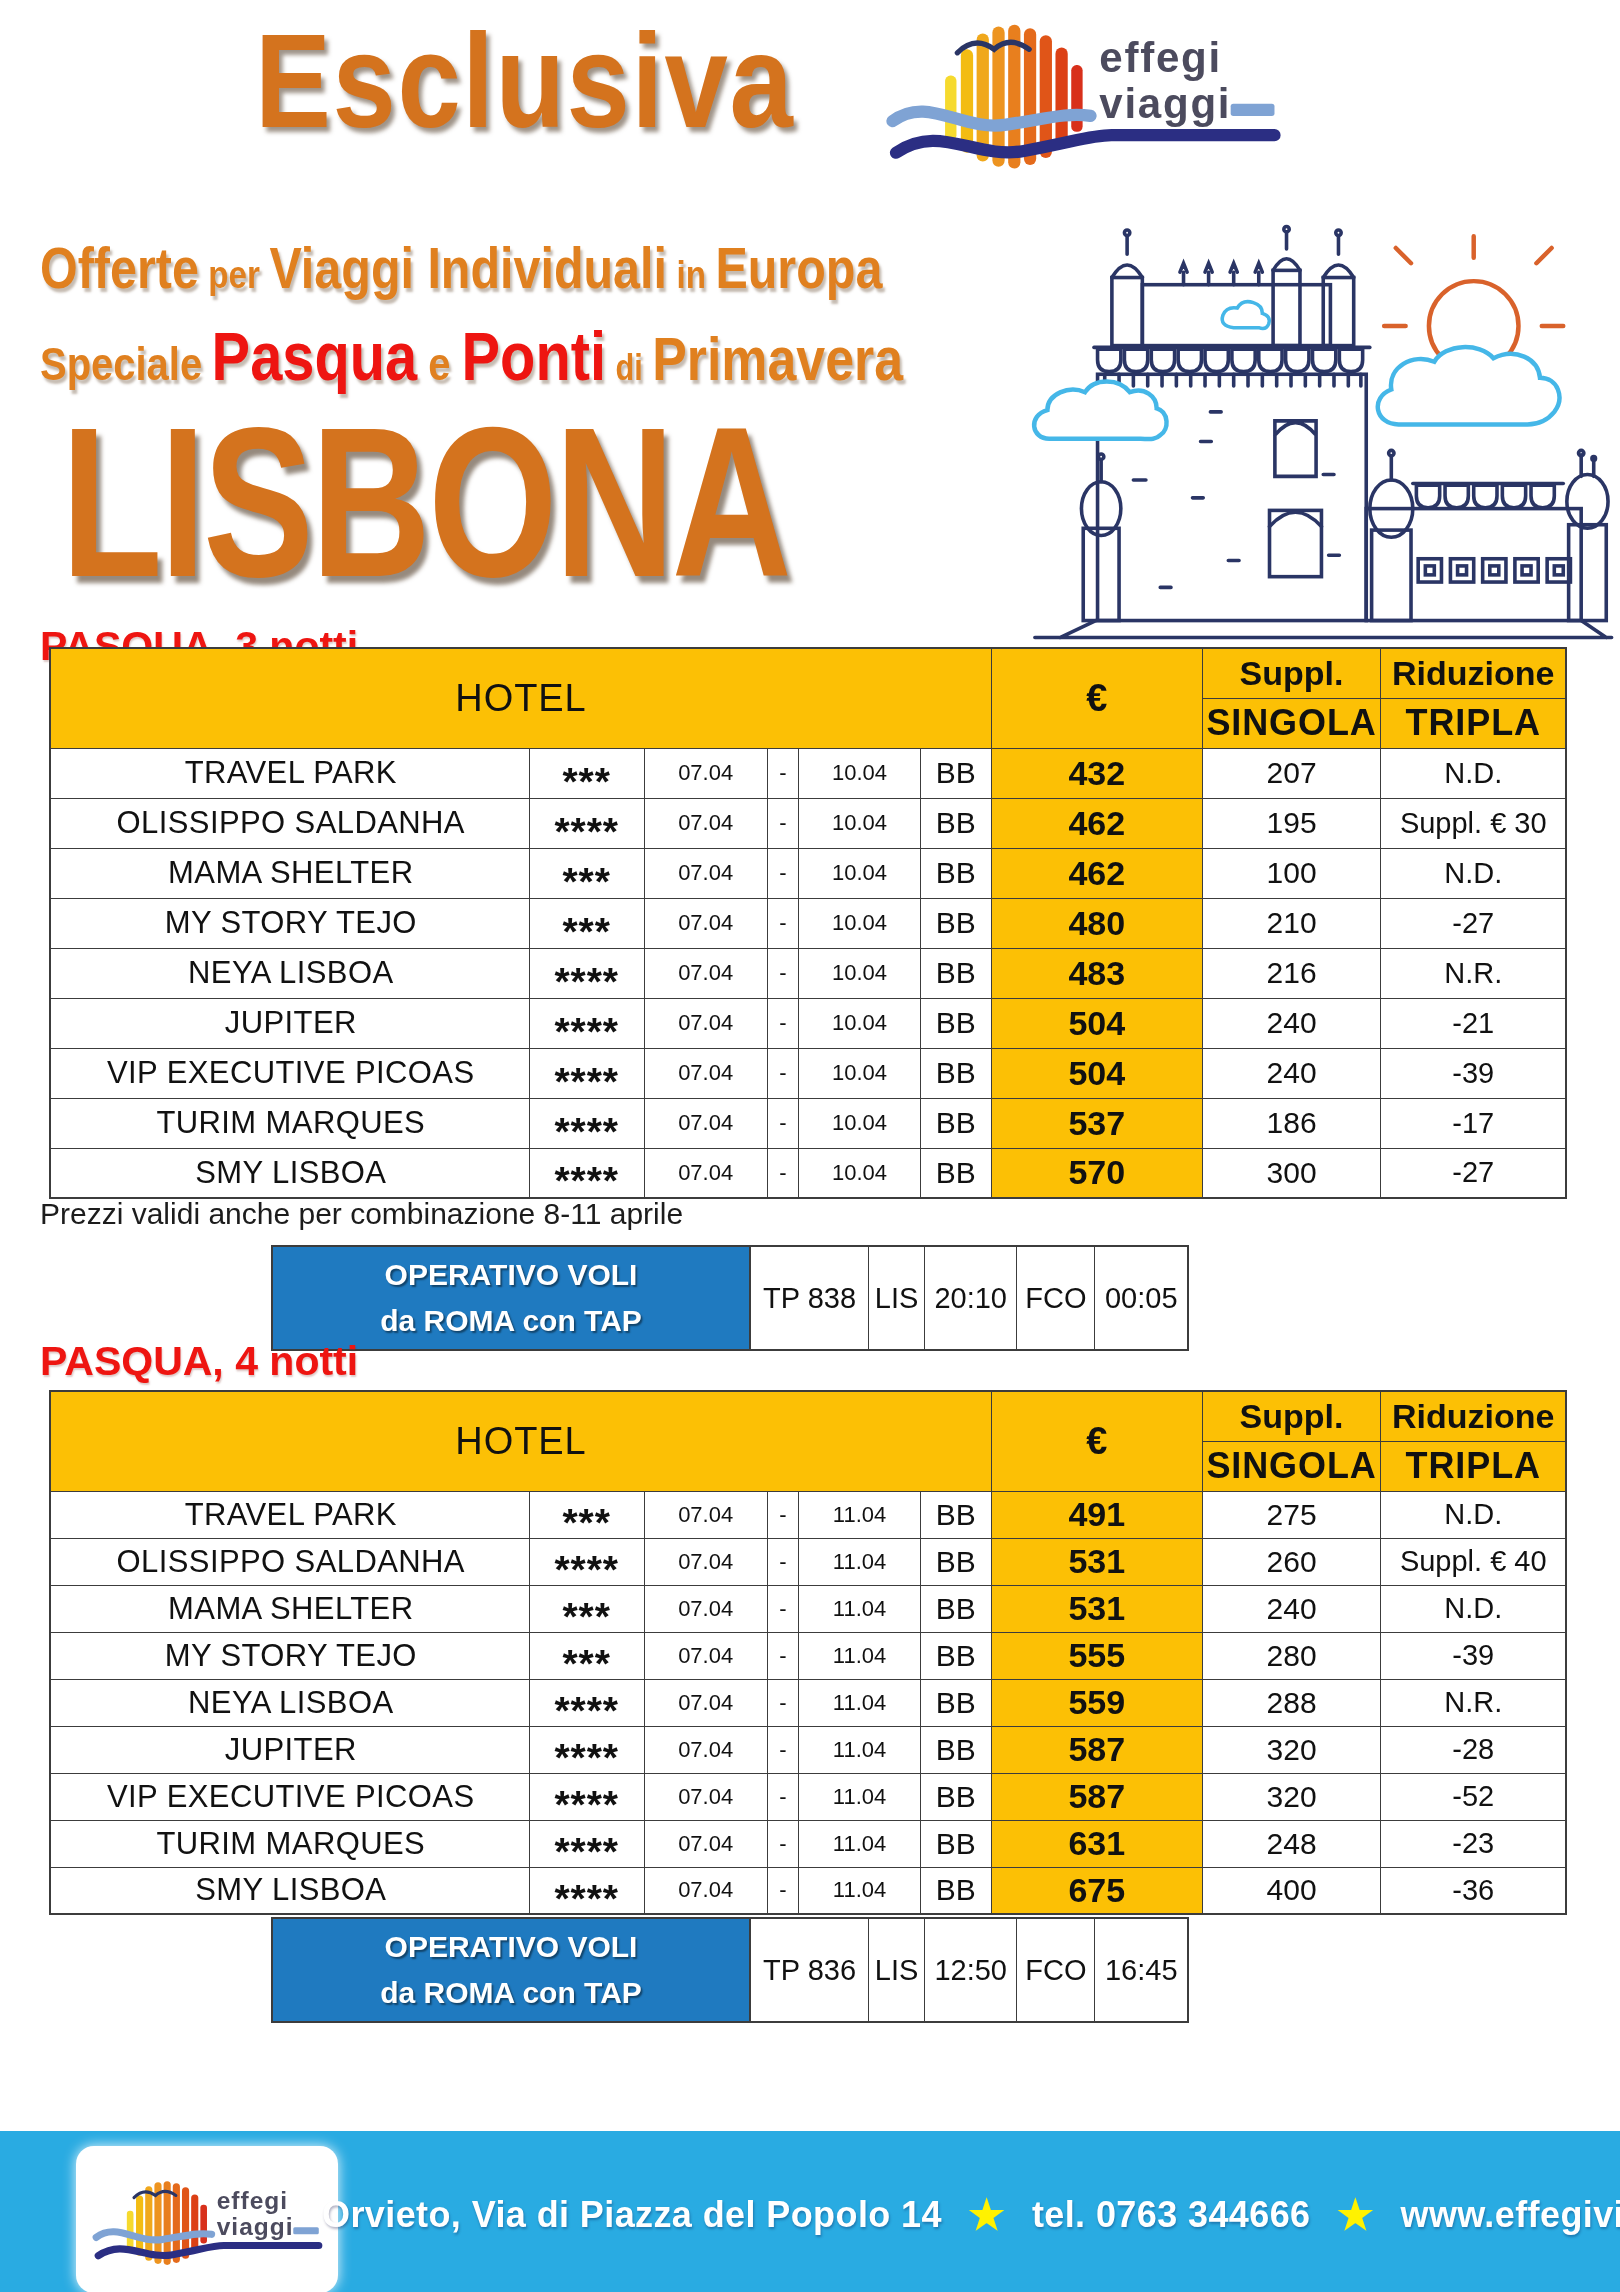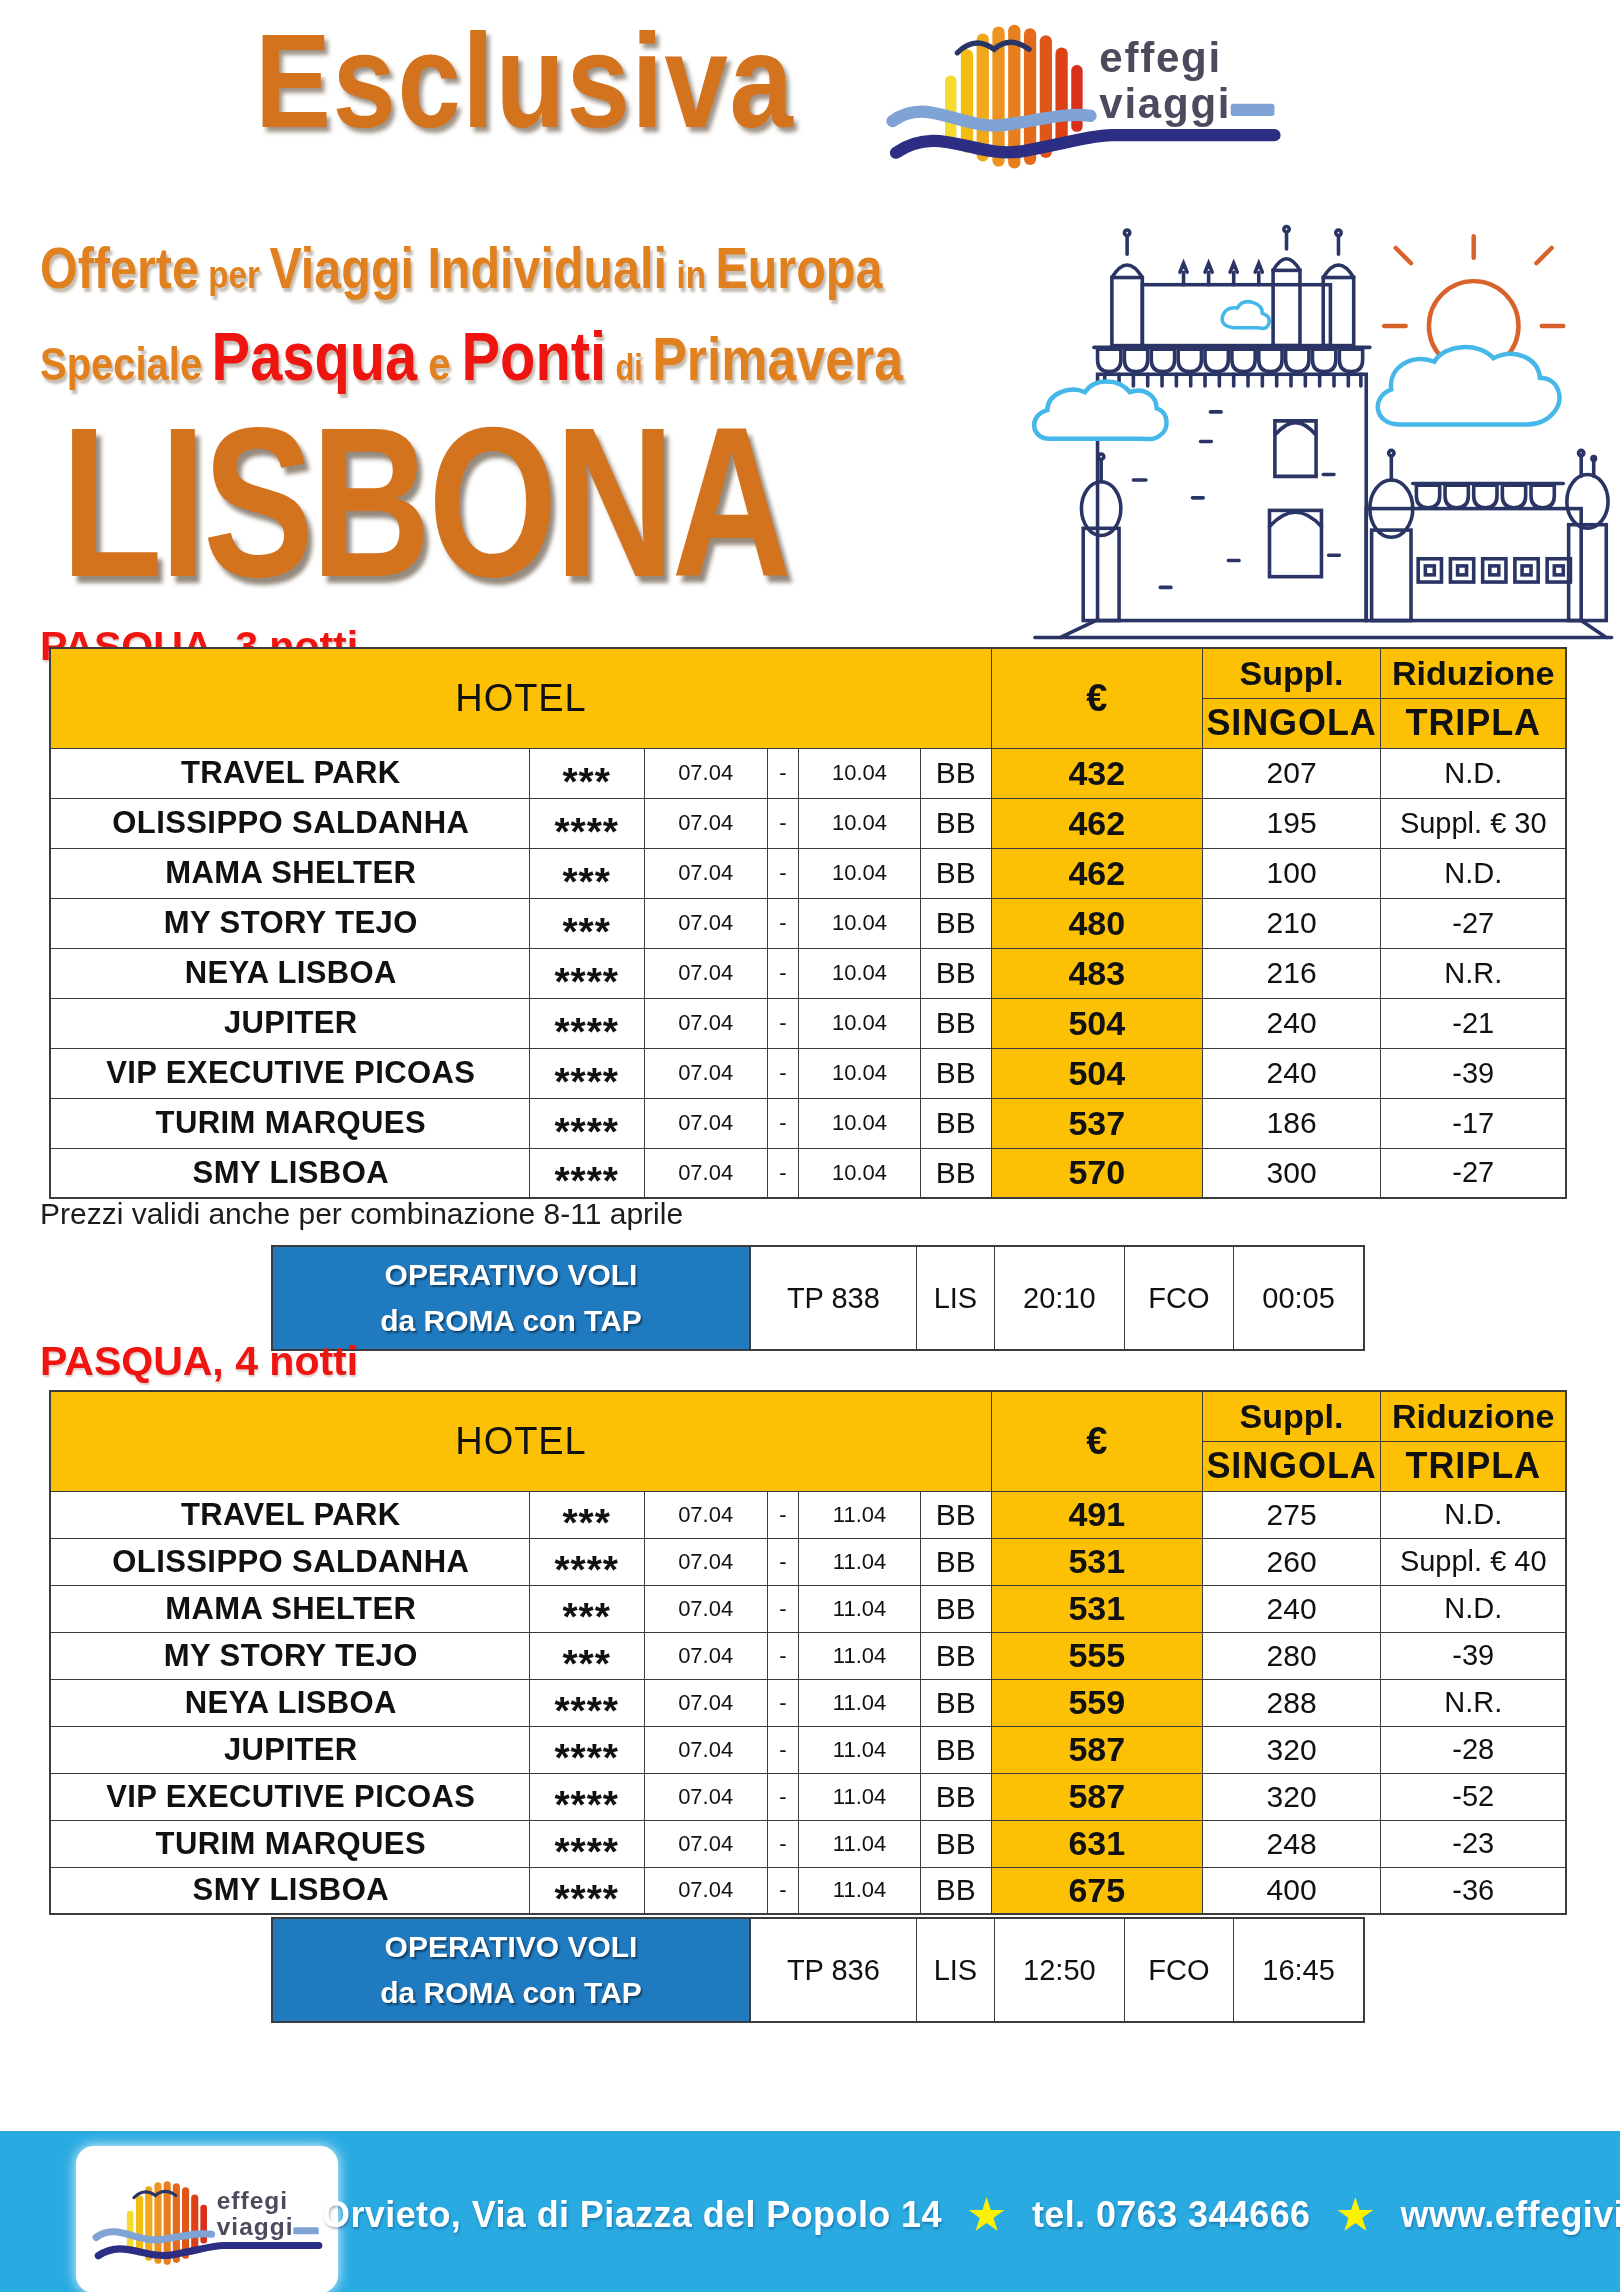--- a/index.html
+++ b/index.html
@@ -52,32 +52,32 @@
     border:2.7px solid var(--border);table-layout:fixed;}
   .t1{top:647px;} .t2{top:1390px;}
   .hotel-table th,.hotel-table td{border:1.8px solid var(--border);text-align:center;color:#111;}
   .hotel-table thead tr{height:50px;}
   .hotel-table thead th{background:var(--yellow);}
   .t1 tbody tr{height:50px;} .t2 tbody tr{height:47px;}
   .h-hotel{font-size:38px;font-weight:normal;color:var(--hblue);letter-spacing:0.9px;}
   .h-euro{font-size:38px;font-weight:bold;color:#000;background:var(--yellow);}
   .h-suppl,.h-rid{font-size:34px;font-weight:bold;color:var(--hblue);}
   .h-singola,.h-tripla{font-size:36px;font-weight:bold;color:var(--hblue);letter-spacing:0.9px;}
-  .c-name{font-size:31px;font-weight:bold;text-align:left;padding-left:2px;letter-spacing:0.4px;
+  .c-name{font-size:31px;font-weight:normal;text-align:left;padding-left:2px;letter-spacing:0.4px;
     white-space:nowrap;overflow:hidden;}
   .c-stars{font-size:27px;}
   .c-stars span{position:relative;top:.22em;font-size:39px;letter-spacing:0.9px;font-weight:bold;}
   .c-date1,.c-date2,.c-dash{font-size:22px;}
   .c-board{font-size:30px;}
   .c-price{font-size:34px;font-weight:bold;background:var(--yellow);}
   .c-suppl{font-size:30px;}
   .c-rid{font-size:29px;}
 
   
-  .flight-table{position:absolute;left:271px;width:1094px;height:106px;display:flex;}
+  .flight-table{position:absolute;left:271px;width:918px;height:106px;display:flex;}
   .f1{top:1245px;} .f2{top:1917px;}
   .flight-label{width:478px;background:var(--fblue);border:2.7px solid var(--border);border-right:none;
     display:flex;flex-direction:column;justify-content:space-around;align-items:center;
     color:#fff;font-weight:bold;font-size:30px;text-shadow:1.8px 1.8px 1.8px rgba(0,0,0,.45);
     padding:5.4px 0;}
   .flight-grid{flex:1;border-collapse:collapse;border:2.7px solid var(--border);table-layout:fixed;}
   .flight-grid td{border:1.8px solid var(--border);text-align:center;font-size:29px;color:#111;height:50px;}
 
   
   .footer-band{position:absolute;left:0;top:2131px;width:1620px;height:161px;background:var(--footer);}

